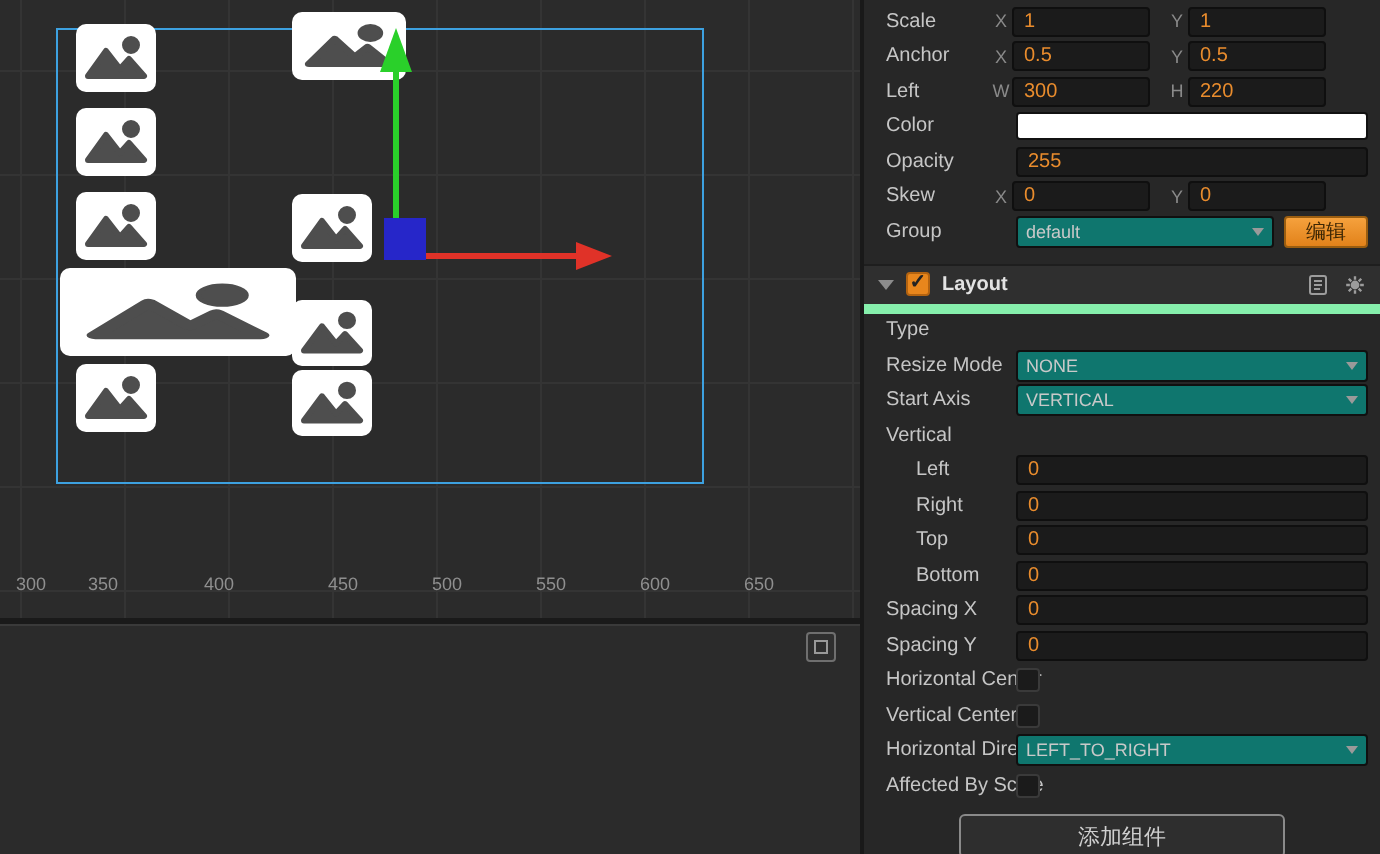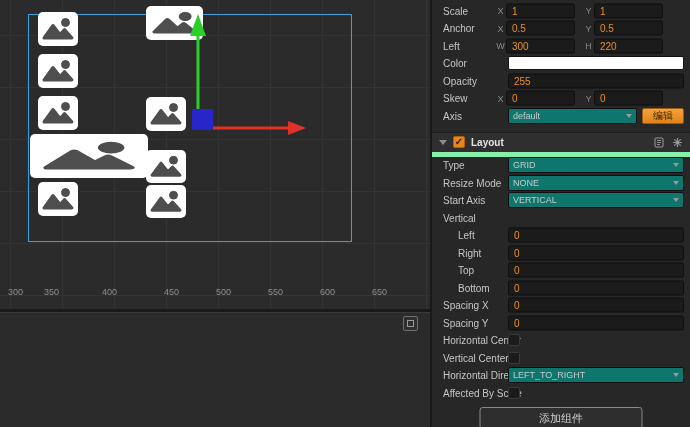--- a/index.html
+++ b/index.html
@@ -218,21 +218,21 @@
       <div class="ctl ctl-vec">
         <span class="axis">X</span>
         <input class="num" value="0" style="">
         <span class="gap"></span>
         <span class="axis">Y</span>
         <input class="num" value="0" style="">
       </div>
     </div>
 
     <div class="prow">
-      <span class="plabel">Axis</span>
+      <span class="plabel">Group</span>
       <div class="ctl ctl-full">
         <div class="select">
           <span class="sval">default</span>
           <span class="arr"></span>
         </div>
         <div class="btn-edit">编辑</div>
       </div>
     </div>
 
     <div class="sec">
@@ -250,26 +250,20 @@
           <svg width="11" height="11" viewBox="0 0 12 12">
               <path d="M6 1.2v2M6 8.8v2M1.2 6h2M8.8 6h2M2.6 2.6l1.4 1.4M8 8l1.4 1.4M9.4 2.6L8 4M4 8L2.6 9.4" stroke="#9c9c9c" stroke-width="1.3"></path>
               <circle cx="6" cy="6" r="2.4" fill="#9c9c9c"></circle>
             </svg>
         </span>
       </span>
     </div>
 
     <div class="prow">
       <span class="plabel">Type</span>
-      <div class="ctl ctl-full">
-        <div class="select">
-          <span class="sval">GRID</span>
-          <span class="arr"></span>
-        </div>
-      </div>
     </div>
 
     <div class="prow">
       <span class="plabel">Resize Mode</span>
       <div class="ctl ctl-full">
         <div class="select">
           <span class="sval">NONE</span>
           <span class="arr"></span>
         </div>
       </div>

